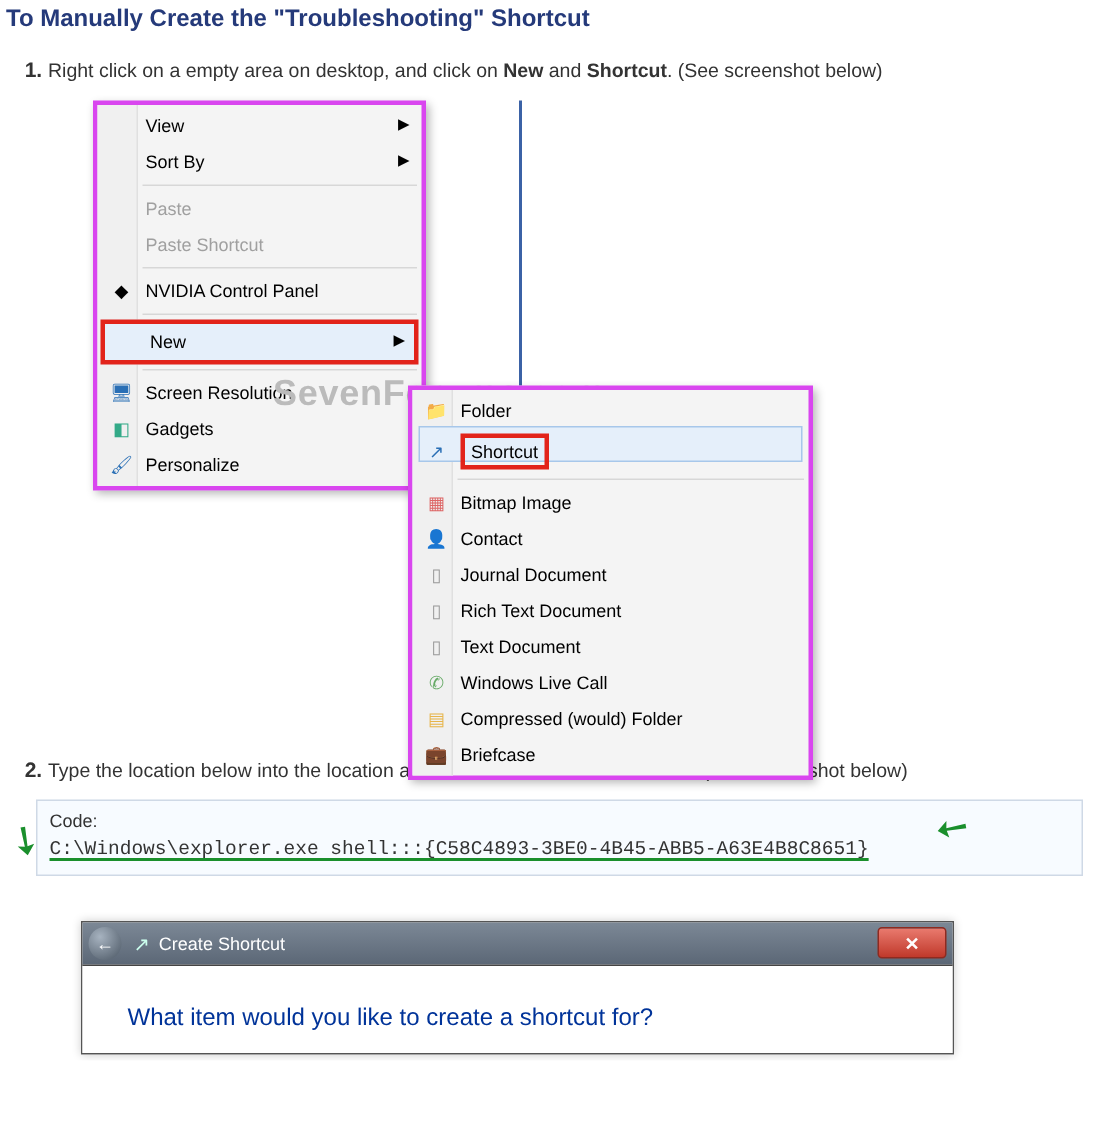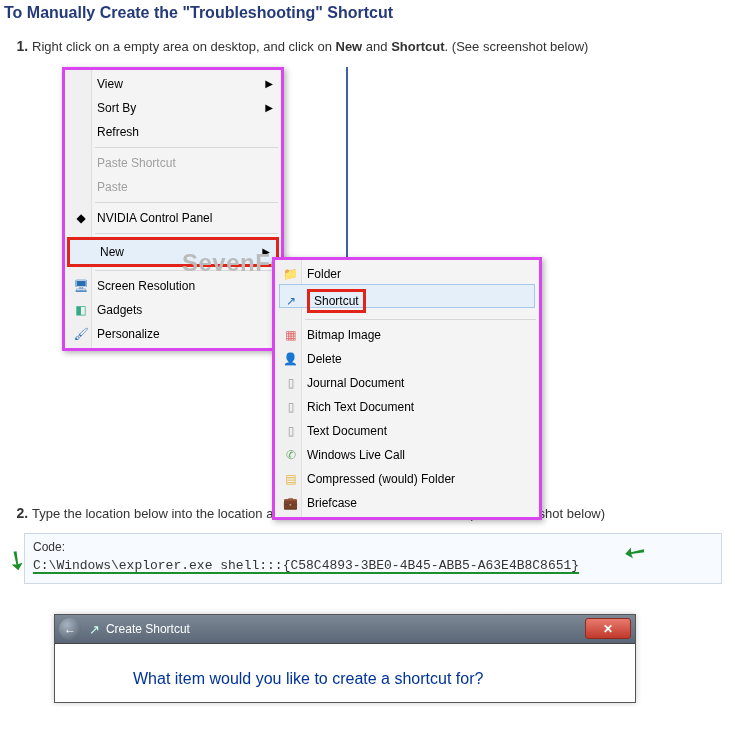--- a/index.html
+++ b/index.html
@@ -165,21 +165,20 @@
     font-weight: bold;
     font-size: 12px;
   }
   .wiz-body {
     background: #fff;
     padding: 26px 30px 14px 30px;
   }
   .wiz-h {
     color: #003399;
     font-size: 16px;
-    margin-left: 48px;
   }
 
   .code-arrow-wrap { position: relative; }
 </style>
 </head>
 <body>
 
 <div class="heading">To Manually Create the "Troubleshooting" Shortcut</div>
 
 <ol class="steps">
@@ -193,29 +192,26 @@
         <div class="gutter"></div>
         <div class="items">
           <div class="mi">
               <span>View</span>
               <span class="arrow">▶</span>
             </div>
           <div class="mi">
               <span>Sort By</span>
               <span class="arrow">▶</span>
             </div>
-          <div class="mi">
-              <span>Refresh</span>
-            </div>
-          <div class="sep"></div>
+          <div class="sep"></div>
+          <div class="mi disabled">
+              <span>Paste</span>
+            </div>
           <div class="mi disabled">
               <span>Paste Shortcut</span>
-            </div>
-          <div class="mi disabled">
-              <span>Paste</span>
             </div>
           <div class="sep"></div>
           <div class="mi">
               <span class="ico">◆</span>
               <span>NVIDIA Control Panel</span>
             </div>
           <div class="sep"></div>
 
           <div class="mi hl-red" style="background:#e5effa;">
               <span>New</span>
@@ -252,21 +248,21 @@
               <span class="ico" style="color:#2a6fb5;">↗</span>
               <span class="hl-red" style="padding:0 4px;">Shortcut</span>
             </div>
           <div class="sep"></div>
           <div class="mi">
               <span class="ico" style="color:#d66;">▦</span>
               <span>Bitmap Image</span>
             </div>
           <div class="mi">
               <span class="ico" style="color:#888;">👤</span>
-              <span>Delete</span>
+              <span>Contact</span>
             </div>
           <div class="mi">
               <span class="ico" style="color:#999;">▯</span>
               <span>Journal Document</span>
             </div>
           <div class="mi">
               <span class="ico" style="color:#999;">▯</span>
               <span>Rich Text Document</span>
             </div>
           <div class="mi">

